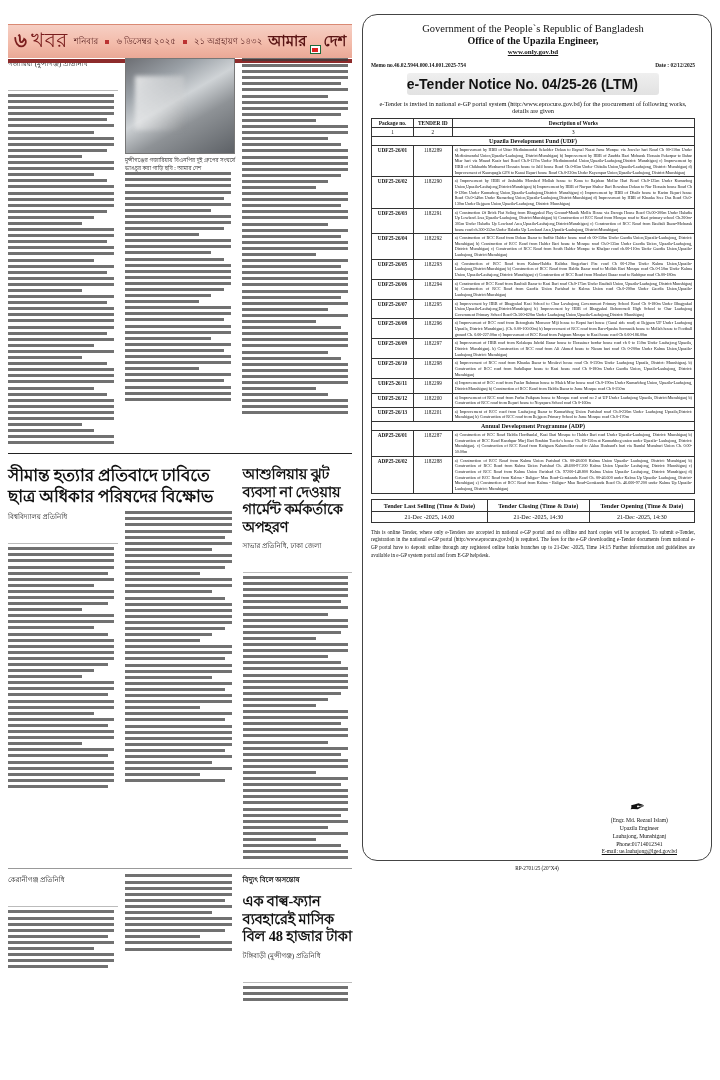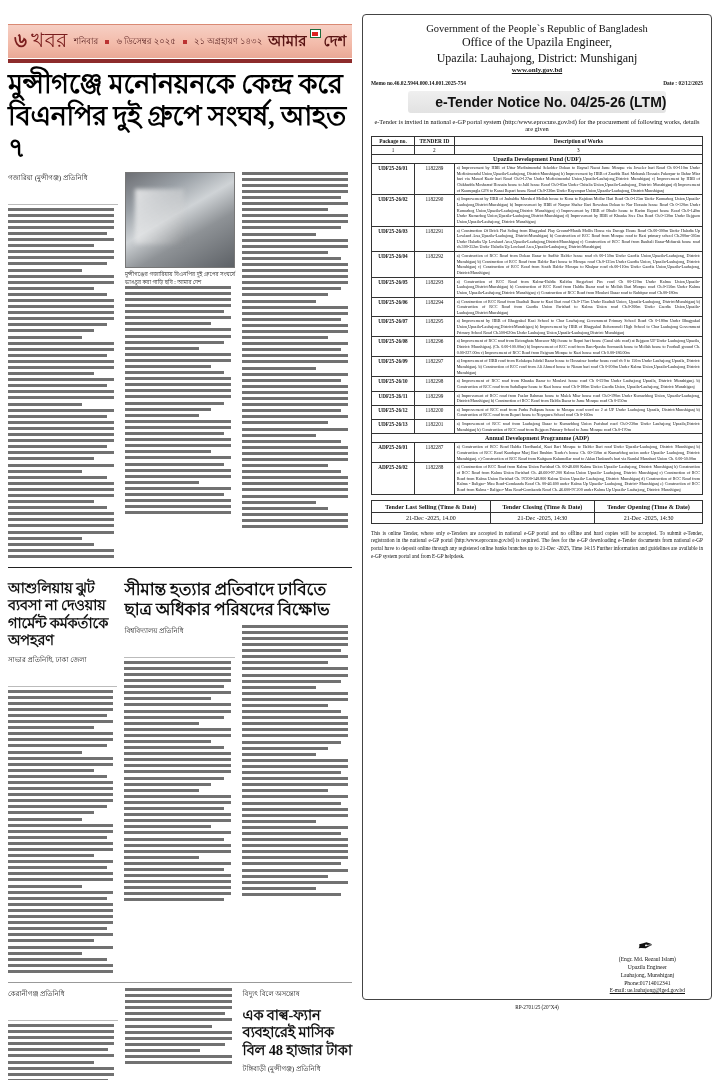--- a/index.html
+++ b/index.html
@@ -25,21 +25,21 @@
     position:relative;
   }
   .masthead::after{
     content:""; position:absolute; left:0; right:0; bottom:-5px; height:4px;
     background:#8d2b2b;
   }
   .m-page { font-family:"Liberation Serif",serif; font-weight:bold; font-size:20px; color:#7a1d1d; margin-right:4px;}
   .m-khabar { font-weight:normal; font-size:20px; color:#7a1d1d; letter-spacing:0.5px; }
   .m-dateline { flex:1; font-size:8.5px; color:#5b2222; padding:0 6px; white-space:nowrap;}
   .m-dot { display:inline-block; width:4px;height:4px;background:#b33; margin:0 5px; vertical-align:middle;}
-  .m-brand { font-weight:bold; font-size:15px; color:#5a1414; display:flex;align-items:flex-start; gap:3px;}
+  .m-brand { font-weight:bold; font-size:15px; color:#5a1414; display:flex;align-items:flex-end; gap:3px;}
   .m-flag { width:11px;height:9px;border:1.4px solid #1a6b3c; background:#fff; position:relative;}
   .m-flag::after{content:"";position:absolute;inset:1.5px;background:#d22;}
 
   
   h1.lead {
     font-size:27px; line-height:1.18; font-weight:bold;
     margin:11px 0 7px 0; letter-spacing:-0.3px; color:#000;
   }
 
   
@@ -66,41 +66,41 @@
     content:""; position:absolute; left:8%; top:18%; width:46%; height:58%;
     background:linear-gradient(120deg,rgba(255,255,255,.75),rgba(120,120,120,.15));
     filter:blur(2px);
   }
   .photo-cap { font-size:5.6px; line-height:1.45; color:#222; margin-top:2px; text-align:justify;}
 
   h2.sub {
     font-size:17px; line-height:1.2; font-weight:bold; margin:7px 0 4px 0; letter-spacing:-0.2px;
   }
   h2.sub.small { font-size:14.5px; }
-  h3.kicker { font-size:7px; font-weight:normal; margin:0 0 2px 0;}
+  h3.kicker { font-size:7px; font-weight:bold; margin:0 0 2px 0;}
   .rule { border-top:1.6px solid #222; margin:6px 0 5px 0;}
   .rule.thin{ border-top:1px solid #999; }
 
   
   .advert {
     width:362px; height:1080px; padding:14px 8px 6px 4px; position:relative;
   }
   .ad-frame {
-    border:1px solid #444; border-radius:4px; height:986px;
-    padding:7px 8px 6px 8px; position:relative; background:#fff;
+    border:1px solid #444; border-radius:15px; height:847px;
+    padding:7px 16px 6px 8px; position:relative; background:#fff;
     display:flex; flex-direction:column;
   }
   .gov-h { text-align:center; line-height:1.28; }
   .gov-h .l1 { font-size:10.5px; }
-  .gov-h .l2, .gov-h .l3 { font-size:12px; }
+  .gov-h .l2, .gov-h .l3 { font-size:10px;font-weight:bold; }
   .gov-h .l4 { font-size:7px; font-weight:bold; text-decoration:underline; }
   .memo-row { display:flex; justify-content:space-between; font-size:5.4px; font-weight:bold; margin-top:5px; }
 
   .etender-band {
-    text-align:right; margin:5px auto 5px auto; width:78%;
+    text-align:left; margin:5px auto 5px auto; width:78%;
     background:linear-gradient(180deg,#efefef,#e2e2e2);
     border-radius:3px; padding:3px 0;
     font-family:"Liberation Sans",sans-serif; font-weight:bold; font-size:14px;
   }
   .invite { font-size:6.4px; text-align:center; margin-bottom:4px; }
 
   table.tender { width:100%; border-collapse:collapse; table-layout:fixed; }
   table.tender th, table.tender td { border:0.8px solid #333; padding:1px 2px; vertical-align:top; }
   table.tender th { font-size:5.4px; font-weight:bold; text-align:center; }
   .cnum { font-size:5.2px; text-align:center; }
@@ -144,21 +144,20 @@
         <span class="m-dot"></span>
         <span>২১ অগ্রহায়ণ ১৪৩২</span>
       </span>
       <span class="m-brand">
         <span>আমার</span>
         <span class="m-flag"></span>
         <span>দেশ</span>
       </span>
     </div>
 
-    <h1 class="lead">মুন্সীগঞ্জে মনোনয়নকে কেন্দ্র করে বিএনপির দুই গ্রুপে সংঘর্ষ, আহত ৭</h1>
 
     <div class="cols">
       <div class="col">
         <div class="byline">গজারিয়া (মুন্সীগঞ্জ) প্রতিনিধি</div>
         <div class="gtext">
           <span></span>
             <span></span>
             <span></span>
             <span></span>
             <span></span>
@@ -322,73 +321,20 @@
           <span></span>
             <span></span>
             <span></span>
         </div>
       </div>
     </div>
 
     <div class="rule"></div>
 
     <div class="cols">
-      <div class="col">
-        <h2 class="sub small">আশুলিয়ায় ঝুট ব্যবসা না দেওয়ায় গার্মেন্ট কর্মকর্তাকে অপহরণ</h2>
-        <div class="byline">সাভার প্রতিনিধি, ঢাকা জেলা</div>
-        <div class="gtext">
-          <span></span>
-            <span></span>
-            <span></span>
-            <span></span>
-            <span></span>
-            <span></span>
-            <span></span>
-          <span></span>
-            <span></span>
-            <span></span>
-            <span></span>
-            <span></span>
-            <span></span>
-            <span></span>
-          <span></span>
-            <span></span>
-            <span></span>
-            <span></span>
-            <span></span>
-            <span></span>
-            <span></span>
-          <span></span>
-            <span></span>
-            <span></span>
-            <span></span>
-            <span></span>
-            <span></span>
-            <span></span>
-          <span></span>
-            <span></span>
-            <span></span>
-            <span></span>
-            <span></span>
-            <span></span>
-            <span></span>
-          <span></span>
-            <span></span>
-            <span></span>
-            <span></span>
-            <span></span>
-            <span></span>
-            <span></span>
-          <span></span>
-            <span></span>
-            <span></span>
-            <span></span>
-            <span></span>
-        </div>
-      </div>
       <div class="col" style="flex:2.08">
         <h2 class="sub">সীমান্ত হত্যার প্রতিবাদে ঢাবিতে ছাত্র অধিকার পরিষদের বিক্ষোভ</h2>
         <div class="cols">
           <div class="col">
             <div class="byline">বিশ্ববিদ্যালয় প্রতিনিধি</div>
             <div class="gtext">
               <span></span>
                 <span></span>
                 <span></span>
                 <span></span>
@@ -474,20 +420,73 @@
                 <span></span>
                 <span></span>
                 <span></span>
               <span></span>
                 <span></span>
                 <span></span>
             </div>
           </div>
         </div>
       </div>
+      <div class="col">
+        <h2 class="sub small">আশুলিয়ায় ঝুট ব্যবসা না দেওয়ায় গার্মেন্ট কর্মকর্তাকে অপহরণ</h2>
+        <div class="byline">সাভার প্রতিনিধি, ঢাকা জেলা</div>
+        <div class="gtext">
+          <span></span>
+            <span></span>
+            <span></span>
+            <span></span>
+            <span></span>
+            <span></span>
+            <span></span>
+          <span></span>
+            <span></span>
+            <span></span>
+            <span></span>
+            <span></span>
+            <span></span>
+            <span></span>
+          <span></span>
+            <span></span>
+            <span></span>
+            <span></span>
+            <span></span>
+            <span></span>
+            <span></span>
+          <span></span>
+            <span></span>
+            <span></span>
+            <span></span>
+            <span></span>
+            <span></span>
+            <span></span>
+          <span></span>
+            <span></span>
+            <span></span>
+            <span></span>
+            <span></span>
+            <span></span>
+            <span></span>
+          <span></span>
+            <span></span>
+            <span></span>
+            <span></span>
+            <span></span>
+            <span></span>
+            <span></span>
+          <span></span>
+            <span></span>
+            <span></span>
+            <span></span>
+            <span></span>
+        </div>
+      </div>
     </div>
 
     <div class="rule thin"></div>
 
     <div class="cols">
       <div class="col" style="flex:2.08">
         <div class="cols">
           <div class="col">
             <div class="byline">কেরানীগঞ্জ প্রতিনিধি</div>
             <div class="gtext">
@@ -538,21 +537,20 @@
     </div>
 
   </div>
 
   <div class="advert">
     <div class="ad-frame">
 
       <div class="gov-h">
         <div class="l1">Government of the People`s Republic of Bangladesh</div>
         <div class="l2">Office of the Upazila Engineer,</div>
-        <div class="l3">Upazila: Lauhajong, District: Munshiganj</div>
         <div class="l4">www.only.gov.bd</div>
       </div>
 
       <div class="memo-row">
         <span>Memo no.46.02.5944.000.14.001.2025-754</span>
         <span>Date : 02/12/2025</span>
       </div>
 
       <div class="etender-band">e-Tender Notice No. 04/25-26 (LTM)</div>
 

